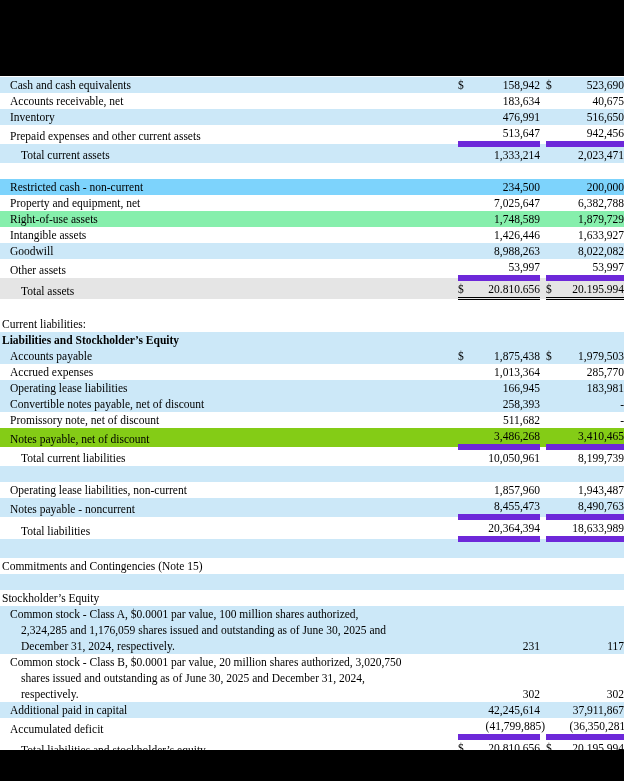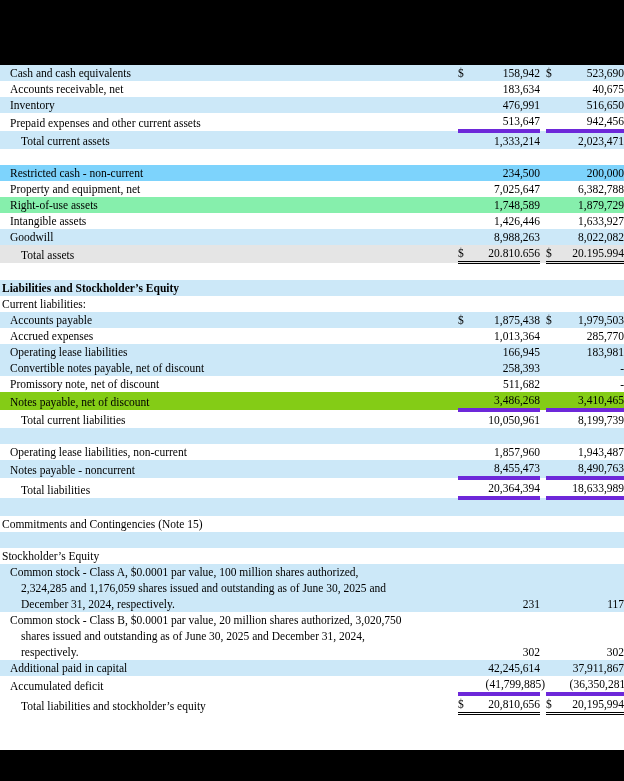--- a/index.html
+++ b/index.html
@@ -22,21 +22,21 @@
     position: absolute;
     left: 0;
     width: 624px;
     background: #000000;
   }
   #top-bar { top: 0; height: 76px; }
   #bottom-bar { bottom: 0; height: 31px; }
 
   table.bs {
     position: absolute;
-    top: 65px;
+    top: 77px;
     left: 0;
     width: 624px;
     border-collapse: collapse;
     table-layout: fixed;
     font-size: 11.5px;
     line-height: 16px;
   }
   table.bs td {
     padding: 0;
     vertical-align: bottom;
@@ -44,21 +44,21 @@
     overflow: visible;
   }
   td.lbl { overflow: hidden; }
   td.lbl div.ind0 { padding-left: 2px; }
   td.lbl div.ind1 { padding-left: 10px; }
   td.lbl div.ind2 { padding-left: 21px; }
   td.lbl.b { font-weight: bold; }
   td.d { text-align: left; }
   td.n { text-align: right; }
   td.n2pad { padding-right: 4px; }
-  td.us { border-bottom: 4px solid #6d28d9; }
+  td.us { border-bottom: 6px solid #6d28d9; }
   td.ud { border-bottom: 3px double #000000; }
   span.neg { display: inline-block; margin-right: -5px; }
   tr.blank td { height: 16px; }
 </style>
 </head>
 <body>
 
 <div id="page">
   <div id="top-bar" class="bar"></div>
 
@@ -173,51 +173,61 @@
         <tr style="background: rgb(204, 232, 248);">
           <td class="lbl">
             <div class="ind1">Goodwill</div>
           </td>
           <td class="d"></td>
           <td class="n">8,988,263</td>
           <td class="g"></td>
           <td class="d"></td>
           <td class="n n2pad">8,022,082</td>
         </tr>
+        <tr>
+          <td class="lbl">
+            <div class="ind1">Other assets</div>
+          </td>
+          <td class="d us"></td>
+          <td class="n us">53,997</td>
+          <td class="g"></td>
+          <td class="d us"></td>
+          <td class="n n2pad us">53,997</td>
+        </tr>
         <tr style="background: #e5e5e5;">
           <td class="lbl">
             <div class="ind2">Total assets</div>
           </td>
           <td class="d ud">$</td>
           <td class="n ud">20.810.656</td>
           <td class="g"></td>
           <td class="d ud">$</td>
           <td class="n n2pad ud">20.195.994</td>
         </tr>
         <tr class="blank">
           <td class="lbl">&nbsp;</td>
           <td class="d"></td>
           <td class="n"></td>
           <td class="g"></td>
           <td class="d"></td>
           <td class="n n2pad"></td>
         </tr>
+        <tr>
+          <td class="lbl">
+            <div class="ind0">Current liabilities:</div>
+          </td>
+          <td class="d"></td>
+          <td class="n"></td>
+          <td class="g"></td>
+          <td class="d"></td>
+          <td class="n n2pad"></td>
+        </tr>
         <tr style="background: rgb(204, 232, 248);">
           <td class="lbl b">
             <div class="ind0">Liabilities and Stockholder’s Equity</div>
-          </td>
-          <td class="d"></td>
-          <td class="n"></td>
-          <td class="g"></td>
-          <td class="d"></td>
-          <td class="n n2pad"></td>
-        </tr>
-        <tr>
-          <td class="lbl">
-            <div class="ind0">Current liabilities:</div>
           </td>
           <td class="d"></td>
           <td class="n"></td>
           <td class="g"></td>
           <td class="d"></td>
           <td class="n n2pad"></td>
         </tr>
         <tr style="background: rgb(204, 232, 248);">
           <td class="lbl">
             <div class="ind1">Accounts payable</div>

